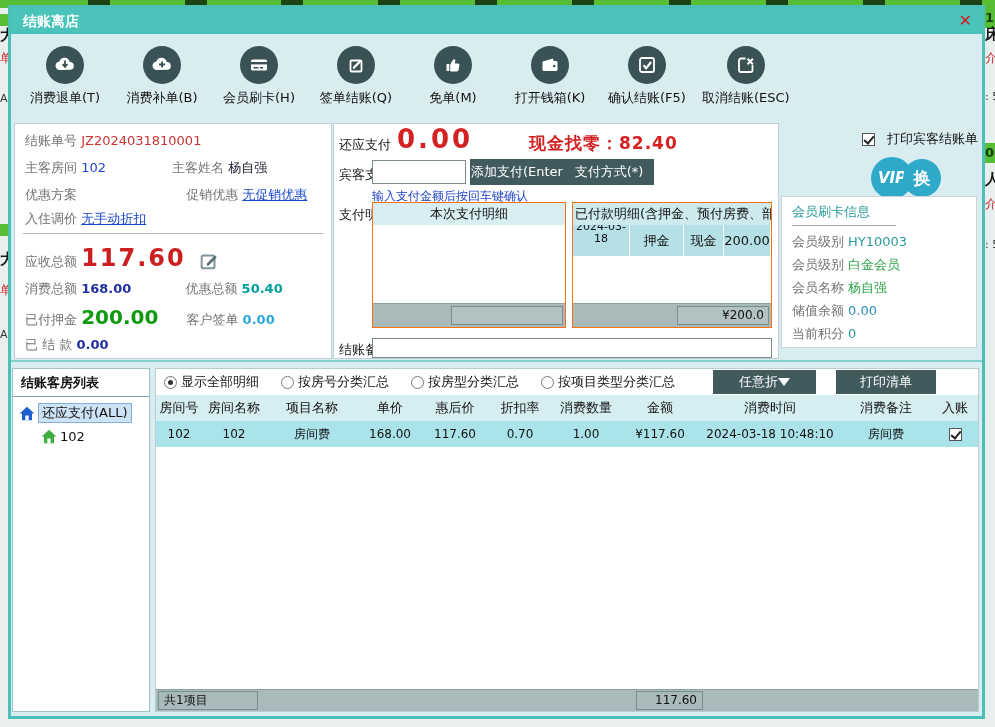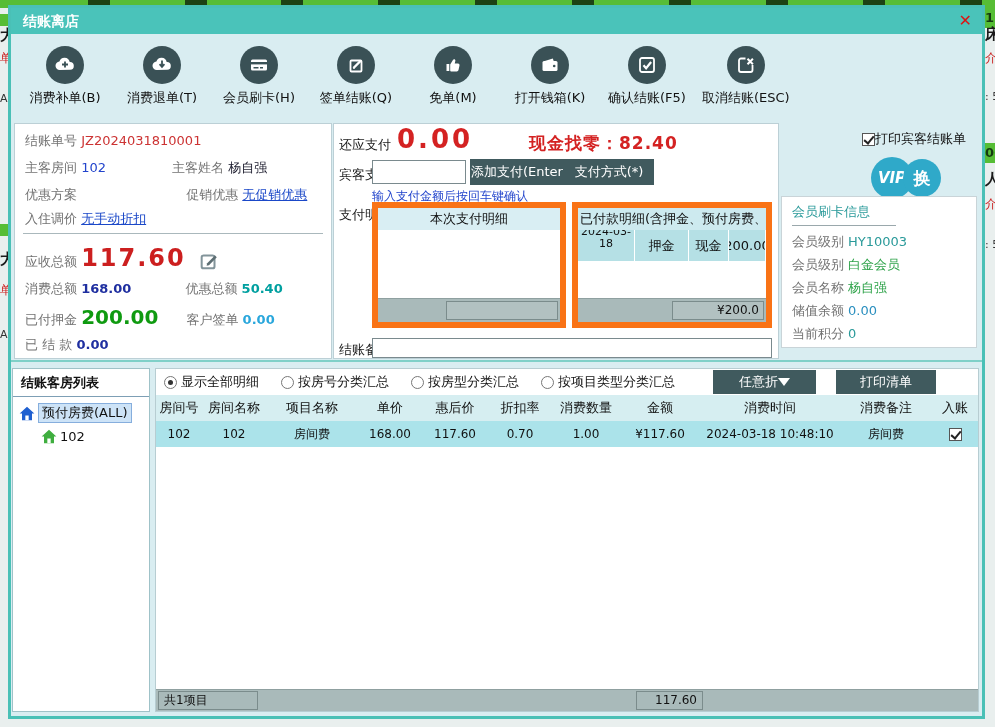--- a/index.html
+++ b/index.html
@@ -47,37 +47,37 @@
   .lp-div { position:absolute; left:8px; right:8px; top:109px; border-top:1px solid #aab8bc; }
   .big-red { color:#cc1f1f; font-weight:bold; font-size:24px; letter-spacing:2px; }
   .edit-ic { display:inline-block; vertical-align:-6px; margin-left:8px; cursor:pointer; }
 
   .mp-lbl { position:absolute; color:#1a1a1a; }
   .due-val { position:absolute; left:63px; top:0px; font-size:26px; font-weight:bold; color:#d42222; letter-spacing:3px; }
   .change { position:absolute; left:195px; top:8px; font-size:17px; font-weight:bold; color:#d42222; letter-spacing:1px; }
   .pay-input { position:absolute; left:38px; top:36px; width:94px; height:24px; border:1px solid #7a8a8e; background:#fff; padding:0 4px; font-size:13px; }
   .dk-btn { position:absolute; height:26px; background:#405a5e; color:#fff; border:none; font-size:13px; cursor:pointer; font-family:inherit; }
   .hint { position:absolute; left:38px; top:64px; color:#2244cc; font-size:12px; }
-  .paylist { position:absolute; top:78px; height:126px; border:6px solid #f97316; background:#fff; display:flex; flex-direction:column; }
+  .paylist { position:absolute; top:78px; height:126px; border:1px solid #f97316; background:#fff; display:flex; flex-direction:column; }
   .pl-left { left:38px; width:194px; }
   .pl-right { left:238px; width:200px; }
   .pl-head { height:22px; line-height:22px; font-size:13px; overflow:hidden; white-space:nowrap; flex:none; }
   .pl-left .pl-head { background:#d9eef3; text-align:center; }
   .pl-right .pl-head { background:#cdeaef; padding-left:2px; }
   .pl-row { display:flex; height:32px; flex:none; background:#fff; }
   .pl-cell { background:#b5e0e5; border-right:1px solid #fff; border-bottom:1px solid #fff; display:flex; align-items:center; justify-content:center; font-size:13px; overflow:hidden; }
   .pl-cell.date { font-size:11px; line-height:12px; text-align:center; align-items:flex-start; }
   .pl-cell.date span { margin-top:-4px; }
   .pl-body { flex:1; background:#fff; }
   .pl-foot { height:24px; flex:none; background:#a9baba; border-top:1px solid #8fa0a0; display:flex; align-items:center; justify-content:flex-end; padding:0 2px; }
   .foot-box { height:19px; border:1px solid #7b8c8c; background:#b2c1c1; font-size:12px; line-height:17px; text-align:right; padding:0 4px; color:#111; }
   .remark-input { position:absolute; left:38px; top:214px; width:400px; height:20px; border:1px solid #7a8a8e; background:#fff; padding:0 4px; font-size:12px; }
 
   
-  .print-check { position:absolute; left:851px; top:96px; display:flex; align-items:center; gap:0; cursor:pointer; }
+  .print-check { position:absolute; left:851px; top:96px; display:flex; align-items:center; gap:12px; cursor:pointer; }
   .chk { width:13px; height:13px; background:#fff; border:1px solid #555; position:relative; flex:none; }
   .chk.on:after { content:""; position:absolute; left:3px; top:0px; width:4px; height:8px; border-right:2px solid #222; border-bottom:2px solid #222; transform:rotate(40deg); }
   .badge { position:absolute; border-radius:50%; background:#2fa9c9; color:#fff; display:flex; align-items:center; justify-content:center; cursor:pointer; }
   .vip-badge { left:844px; top:123px; width:42px; height:42px; font-weight:bold; font-style:italic; font-size:15px;margin-left:16px; }
   .swap-badge { left:892px; top:125px; width:38px; height:38px; font-weight:bold; font-size:17px; }
   .member-box { position:absolute; left:770px; top:162px; width:196px; height:152px; background:#fff; border:1px solid #c9d4d8; padding:6px 10px 0 10px; }
   .mb-title { color:#2a9a9a; font-size:13px; }
   .mb-hr { border:none; border-top:1px solid #9aa8ac; width:60%; margin:4px 0 4px 0; margin-right:40%; }
   .mb-row { height:23px; line-height:23px; font-size:13px; white-space:nowrap; }
   .mb-row .val { margin-left:4px; }
@@ -157,33 +157,33 @@
     <span>结账离店</span>
     <span class="close-x">✕</span>
   </div>
   <div class="content">
 
     <div class="toolbar">
       <div class="tb-item">
         <span class="tb-circle">
           <svg width="24" height="24" viewBox="0 0 24 24">
               <path d="M7 17a4.2 4.2 0 0 1-.6-8.4A5.3 5.3 0 0 1 16.7 9a3.9 3.9 0 0 1 .4 7.8z" fill="#fff"></path>
+              <path d="M12 7.5v6M9.6 11.2 12 13.8l2.4-2.6" stroke="#3a5156" stroke-width="1.8" fill="none"></path>
+            </svg>
+        </span>
+        <span class="tb-label">消费退单(T)</span>
+      </div>
+      <div class="tb-item">
+        <span class="tb-circle">
+          <svg width="24" height="24" viewBox="0 0 24 24">
+              <path d="M7 17a4.2 4.2 0 0 1-.6-8.4A5.3 5.3 0 0 1 16.7 9a3.9 3.9 0 0 1 .4 7.8z" fill="#fff"></path>
               <path d="M12 8.5v6M9 11.5h6" stroke="#3a5156" stroke-width="1.8" fill="none"></path>
             </svg>
         </span>
         <span class="tb-label">消费补单(B)</span>
-      </div>
-      <div class="tb-item">
-        <span class="tb-circle">
-          <svg width="24" height="24" viewBox="0 0 24 24">
-              <path d="M7 17a4.2 4.2 0 0 1-.6-8.4A5.3 5.3 0 0 1 16.7 9a3.9 3.9 0 0 1 .4 7.8z" fill="#fff"></path>
-              <path d="M12 7.5v6M9.6 11.2 12 13.8l2.4-2.6" stroke="#3a5156" stroke-width="1.8" fill="none"></path>
-            </svg>
-        </span>
-        <span class="tb-label">消费退单(T)</span>
       </div>
       <div class="tb-item">
         <span class="tb-circle">
           <svg width="24" height="24" viewBox="0 0 24 24">
               <rect x="4" y="6.5" width="16" height="11" rx="1.5" fill="#fff"></rect>
               <rect x="4" y="9" width="16" height="2.4" fill="#3a5156"></rect>
               <path d="M6.5 14.8h5M13 14.8h3" stroke="#3a5156" stroke-width="1.4"></path>
             </svg>
         </span>
         <span class="tb-label">会员刷卡(H)</span>
@@ -346,21 +346,21 @@
 
     <div class="upper-sep"></div>
 
     <div class="tree-panel">
       <div class="tree-title">结账客房列表</div>
       <div class="tree-item">
         <svg width="16" height="15" viewBox="0 0 24 22">
             <path d="M12 1 1 11h3.5v10h15V11H23z" fill="#1f5fd0"></path>
             <rect x="9.5" y="14" width="5" height="7" fill="#fff"></rect>
           </svg>
-        <span class="tree-sel">预付房费(ALL)</span>
+        <span class="tree-sel">还应支付(ALL)</span>
       </div>
       <div class="tree-item child">
         <svg width="16" height="15" viewBox="0 0 24 22">
             <path d="M12 1 1 11h3.5v10h15V11H23z" fill="#3fae3f"></path>
             <rect x="9.5" y="14" width="5" height="7" fill="#fff"></rect>
           </svg>
         <span>102</span>
       </div>
     </div>
 

